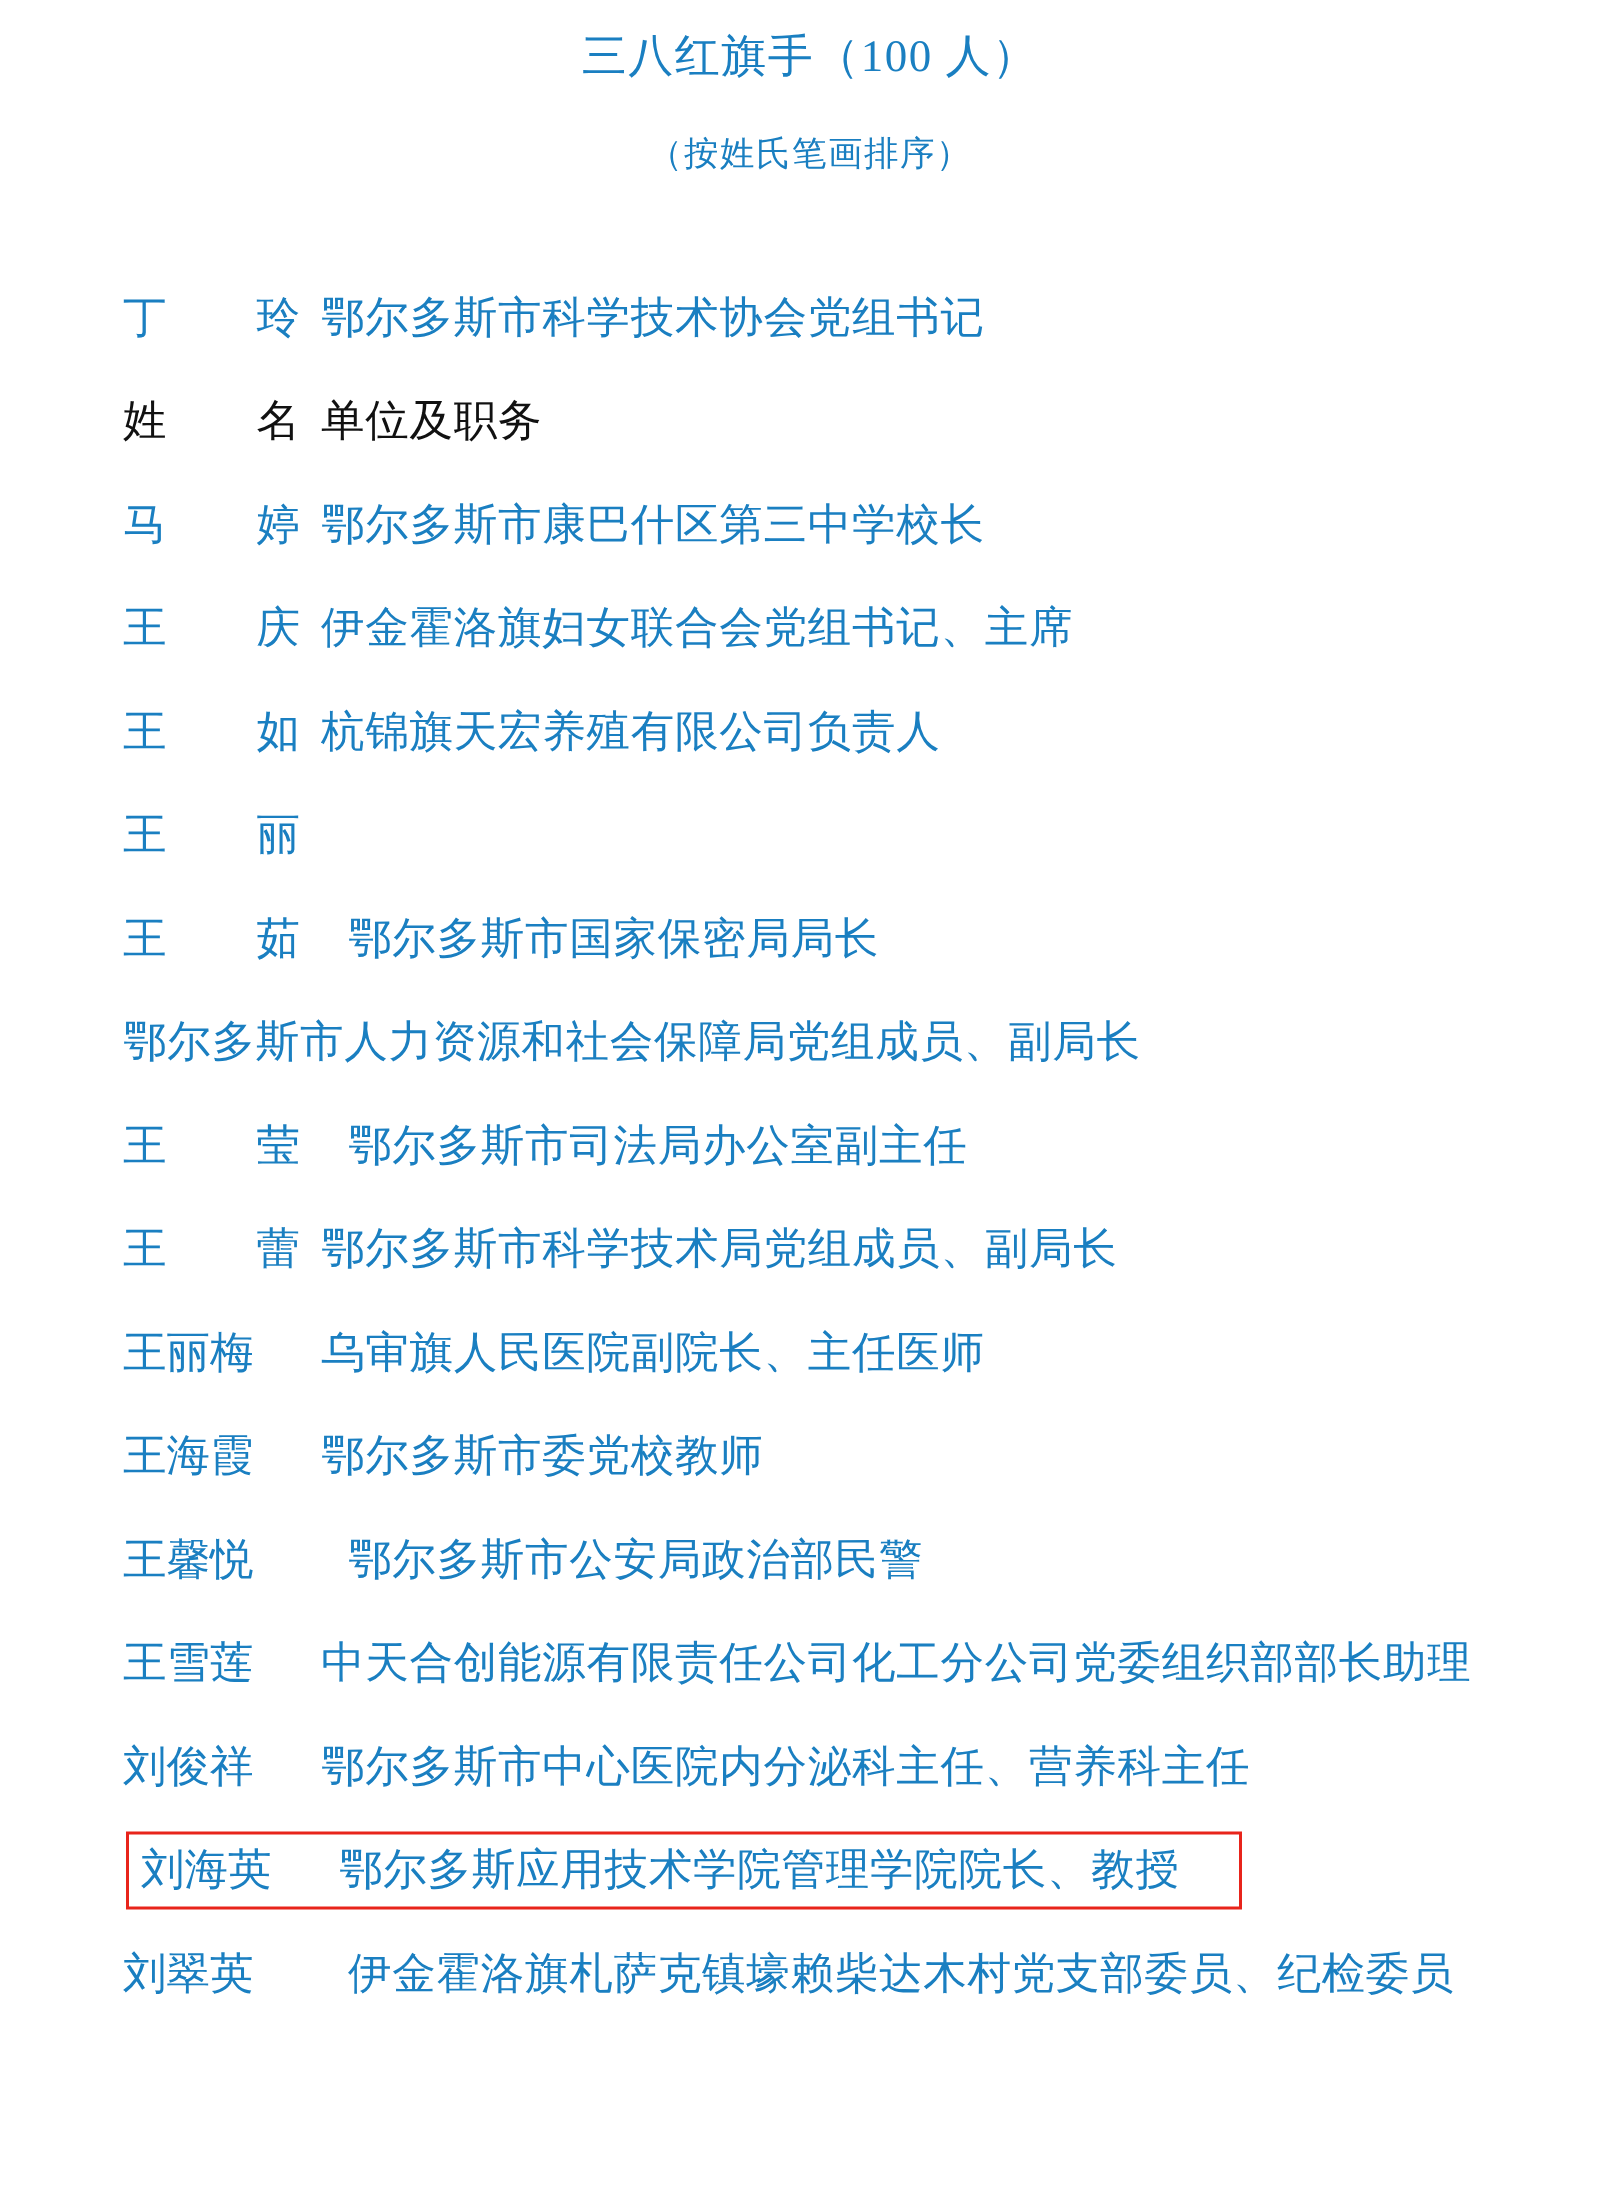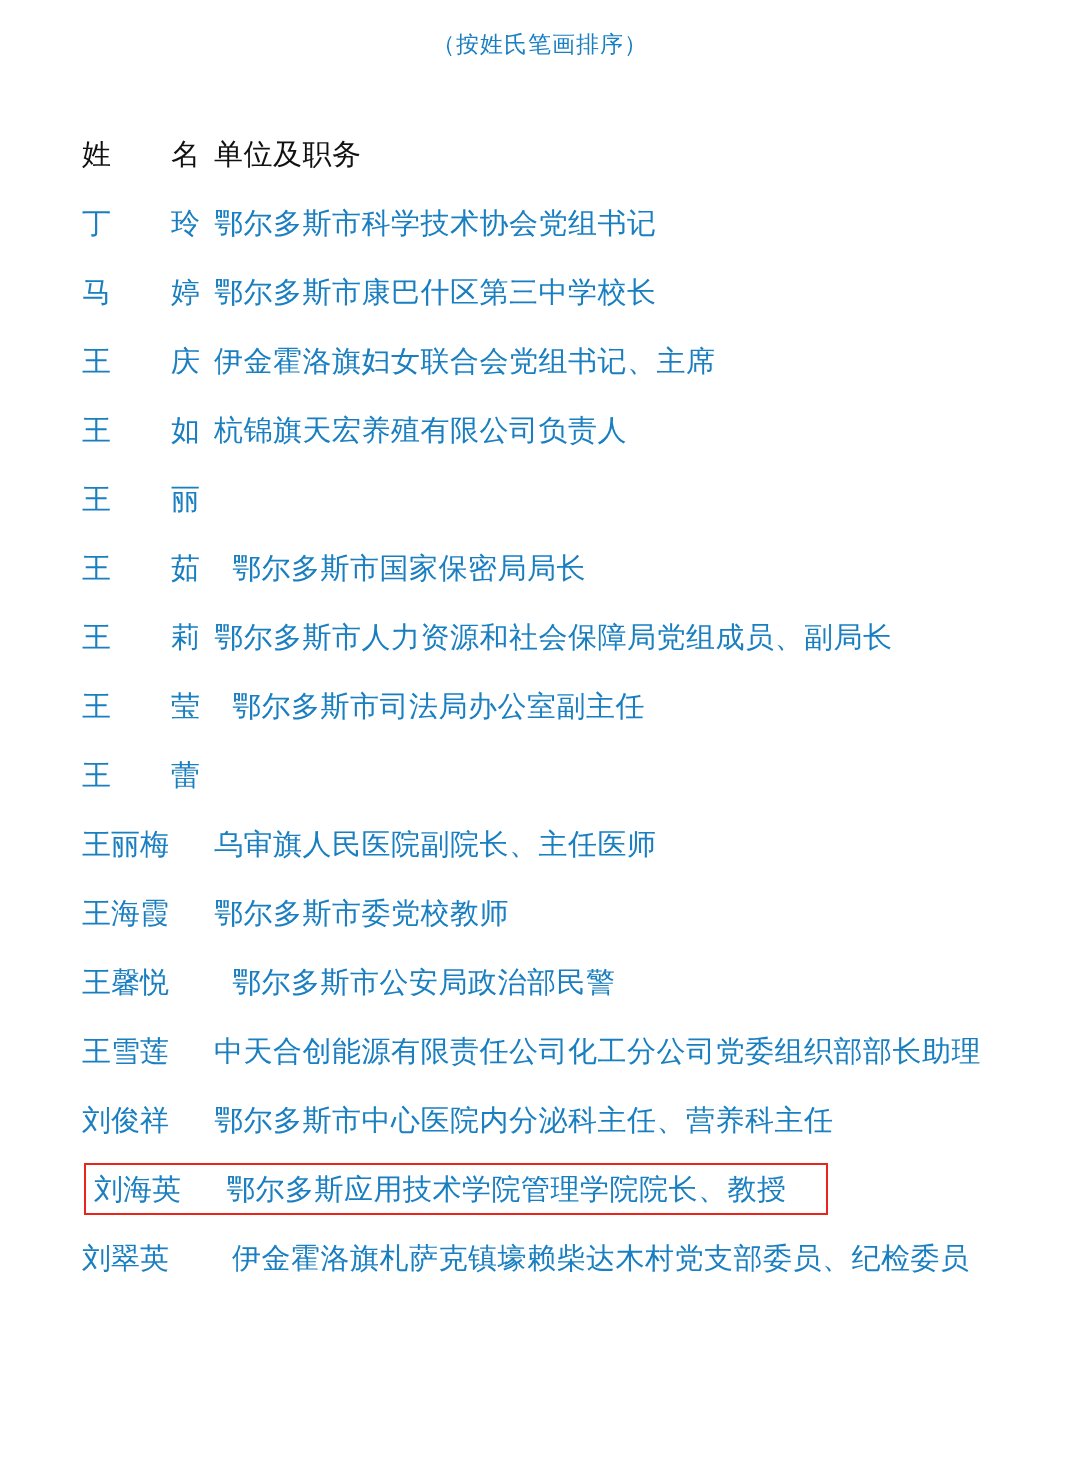--- a/index.html
+++ b/index.html
@@ -97,35 +97,36 @@
   }
   .row.header .org-cell {
     color: #111111;
   }
 </style>
 </head>
 <body>
 
 <div class="page">
 
+  <div class="doc-title">三八红旗手（100 人）</div>
   <div class="doc-subtitle">（按姓氏笔画排序）</div>
 
   <div class="list">
+
+    <div class="row">
+      <span class="name-cell spread"><span>丁</span><span>玲</span></span>
+      <span class="org-cell">鄂尔多斯市科学技术协会党组书记</span>
+    </div>
 
     <div class="row header">
       <span class="name-cell spread"><span>姓</span><span>名</span></span>
       <span class="org-cell">单位及职务</span>
     </div>
 
     <div class="row">
-      <span class="name-cell spread"><span>丁</span><span>玲</span></span>
-      <span class="org-cell">鄂尔多斯市科学技术协会党组书记</span>
-    </div>
-
-    <div class="row">
       <span class="name-cell spread"><span>马</span><span>婷</span></span>
       <span class="org-cell">鄂尔多斯市康巴什区第三中学校长</span>
     </div>
 
     <div class="row">
       <span class="name-cell spread"><span>王</span><span>庆</span></span>
       <span class="org-cell">伊金霍洛旗妇女联合会党组书记、主席</span>
     </div>
 
     <div class="row">
@@ -136,31 +137,31 @@
     <div class="row">
       <span class="name-cell spread"><span>王</span><span>丽</span></span>
     </div>
 
     <div class="row">
       <span class="name-cell spread"><span>王</span><span>茹</span></span>
       <span class="org-cell indent">鄂尔多斯市国家保密局局长</span>
     </div>
 
     <div class="row">
-      <span class="name-cell spread"><span>王</span><span>莉</span></span>
       <span class="org-cell">鄂尔多斯市人力资源和社会保障局党组成员、副局长</span>
     </div>
 
     <div class="row">
       <span class="name-cell spread"><span>王</span><span>莹</span></span>
       <span class="org-cell indent">鄂尔多斯市司法局办公室副主任</span>
     </div>
 
     <div class="row">
       <span class="name-cell spread"><span>王</span><span>蕾</span></span>
+      <span class="org-cell">鄂尔多斯市科学技术局党组成员、副局长</span>
     </div>
 
     <div class="row">
       <span class="name-cell">王丽梅</span>
       <span class="org-cell">乌审旗人民医院副院长、主任医师</span>
     </div>
 
     <div class="row">
       <span class="name-cell">王海霞</span>
       <span class="org-cell">鄂尔多斯市委党校教师</span>

